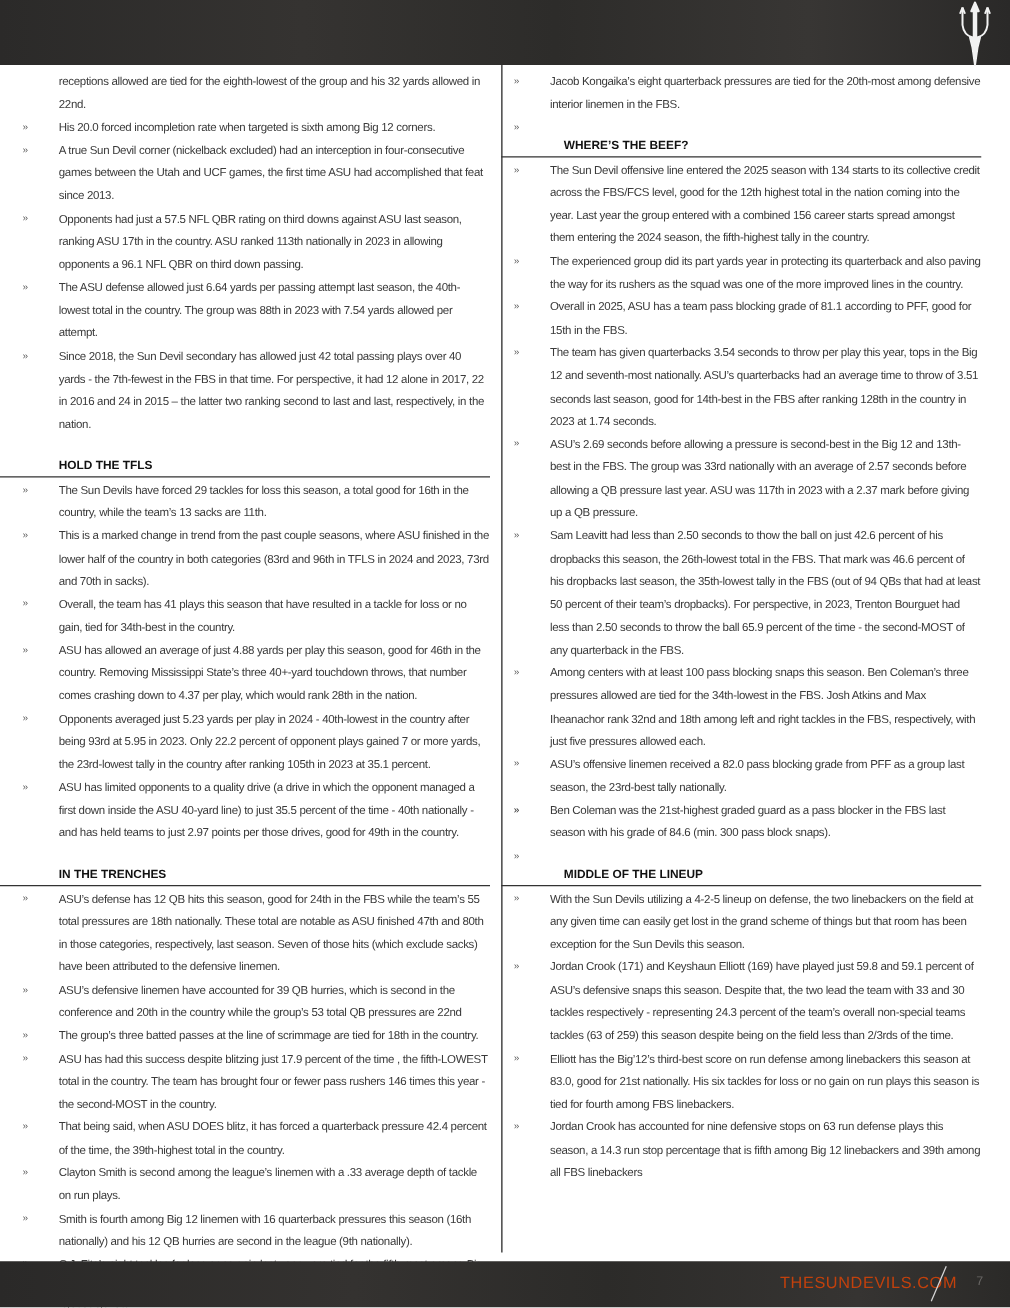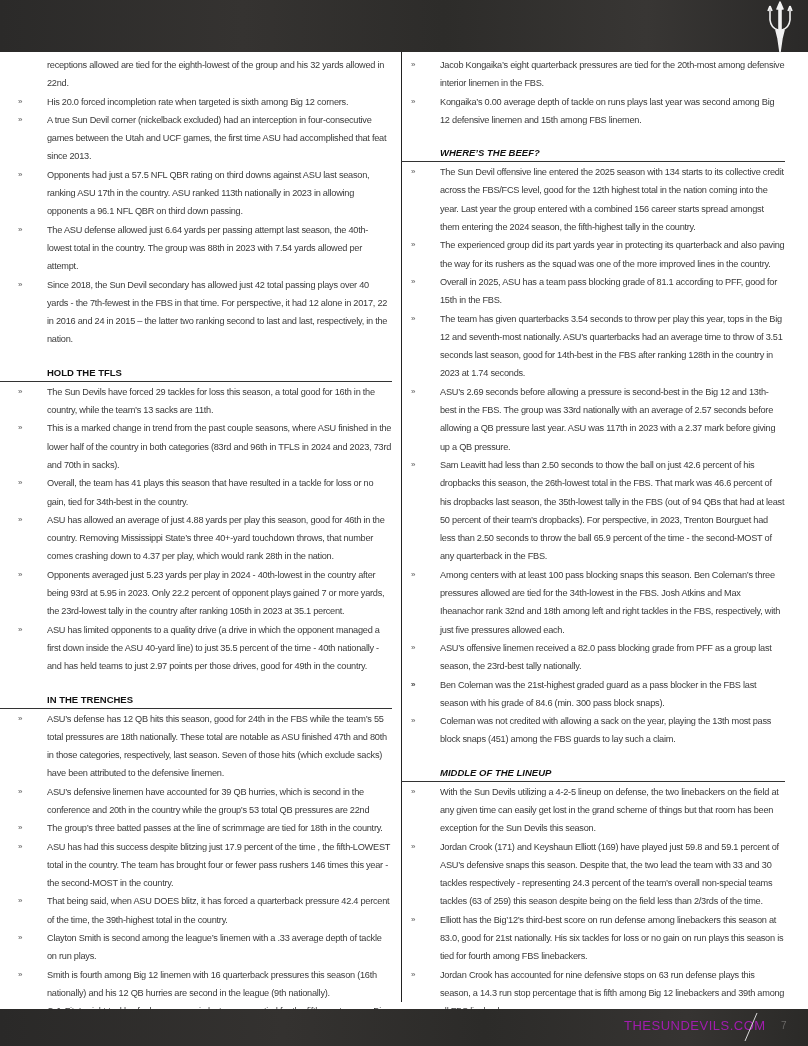--- a/index.html
+++ b/index.html
@@ -15,21 +15,21 @@
   }
   .footer-band {
     position: absolute; left: 0; top: 1009px; width: 808px; height: 37px;
     background: linear-gradient(90deg, #2a2928 0%, #343230 35%, #2c2b29 60%, #363432 85%, #2b2a28 100%);
   }
   .logo {
     position: absolute; right: 14px; top: 0; width: 28px; height: 54px;
   }
   .footer-site {
     position: absolute; left: 624px; top: 1018px;
-    font-size: 13px; letter-spacing: 0.5px; color: #a21caf;
+    font-size: 13px; letter-spacing: 0.5px; color: #c2410c;
   }
   .footer-slash {
     position: absolute; left: 749px; top: 1013px; width: 2px; height: 28px;
   }
   .footer-page {
     position: absolute; left: 781px; top: 1020px; font-size: 10px; color: #6a6866;
   }
   .divider {
     position: absolute; left: 401px; top: 52px; width: 1px; height: 950px; background: #222;
   }
@@ -48,21 +48,21 @@
     letter-spacing: -0.25px; color: #3a3a3a;
   }
   ul.bullets li .bul {
     position: absolute; left: 2px; top: 0; font-size: 8px; color: #555;
   }
   .section-head {
     margin-top: 16px; padding: 0 0 0 31px; font-weight: bold; font-size: 9.5px;
     line-height: 16px; color: #111; border-bottom: 1.5px solid #333;
     margin-left: -16px; padding-left: 47px; margin-bottom: 1px;
   }
-  .col-right .section-head { margin-left: -8px; padding-left: 39px; margin-right: 0; font-style: italic; }
+  .col-right .section-head { margin-left: -8px; padding-left: 50px; margin-right: 0; }
 </style>
 </head>
 <body>
 
 <div class="header-band">
   <svg class="logo" viewBox="0 0 28 54">
     <g fill="none" stroke="#f2f2f2" stroke-width="1.6" stroke-linejoin="round">
       <path d="M14 2 L11 9 L13 9 L13 30 L15 30 L15 9 L17 9 Z" fill="#f2f2f2"></path>
       <path d="M4 6 L4 20 Q5 28 12 30"></path>
       <path d="M24 6 L24 20 Q23 28 16 30"></path>
@@ -107,37 +107,37 @@
           <li><span class="bul">»</span><span>Smith is fourth among Big 12 linemen with 16 quarterback pressures this season (16th nationally) and his 12 QB hurries are second in the league (9th nationally).</span></li>
           <li><span class="bul">»</span><span>C.J. Fite’s eight tackles for loss or no gain last year were tied for the fifth-most among Big 12 interior linemen. His 16 defensive “stops” on run defense were ninth among Big 12 interior players</span></li>
         </ul>
       </div>
     </div>
 </div>
 
 <div class="col col-right">
   <ul class="bullets" id="right-lead">
       <li><span class="bul">»</span><span>Jacob Kongaika’s eight quarterback pressures are tied for the 20th-most among defensive interior linemen in the FBS.</span></li>
-      <li><span class="bul">»</span><span>Kongaika’s 0.00 average depth of tackle on runs plays last year was second among Big 12 defensive linemen and  15th among FBS linemen.</span></li>
+      <li><span class="bul">»</span></li>
     </ul>
   <div id="right-sections">
       <div>
         <div class="section-head">WHERE’S THE BEEF?</div>
         <ul class="bullets">
           <li><span class="bul">»</span><span>The Sun Devil offensive line entered the 2025 season with 134 starts to its collective credit across the FBS/FCS level, good for the 12th highest total in the nation coming into the year. Last year the group entered with  a combined 156 career starts spread amongst them entering the 2024 season, the fifth-highest tally in the country.</span></li>
           <li><span class="bul">»</span><span>The experienced group did its part yards year in protecting its quarterback and also paving the way for its rushers as the squad was one of the more improved lines in the country.</span></li>
           <li><span class="bul">»</span><span>Overall in 2025, ASU has a team pass blocking grade of 81.1 according to PFF, good for 15th in the FBS.</span></li>
           <li><span class="bul">»</span><span>The team has given quarterbacks 3.54 seconds to throw per play this year, tops in the Big 12 and seventh-most nationally. ASU’s quarterbacks had an average time to throw of 3.51 seconds last season, good for 14th-best in the FBS after ranking 128th in the country in 2023 at 1.74 seconds.</span></li>
           <li><span class="bul">»</span><span>ASU’s 2.69 seconds before allowing a pressure is second-best in the Big 12 and 13th-best in the FBS. The group was 33rd nationally with an average of 2.57 seconds before allowing a QB pressure last year. ASU was 117th in 2023 with a 2.37 mark before giving up a QB pressure.</span></li>
           <li><span class="bul">»</span><span>Sam Leavitt had less than 2.50 seconds to thow the ball on just 42.6 percent of his dropbacks this season, the 26th-lowest total in the FBS. That mark was 46.6 percent of his dropbacks last season, the 35th-lowest tally in the FBS (out of 94 QBs that had at least 50 percent of their team’s dropbacks). For perspective, in 2023, Trenton Bourguet had less than 2.50 seconds to throw the ball 65.9 percent of the time - the second-MOST of any quarterback in the FBS.</span></li>
           <li><span class="bul">»</span><span>Among centers with at least 100 pass blocking snaps this season. Ben Coleman’s three pressures allowed are tied for the 34th-lowest in the FBS. Josh Atkins and Max Iheanachor rank 32nd and 18th among left and right tackles in the FBS, respectively, with  just five pressures allowed each.</span></li>
           <li><span class="bul">»</span><span>ASU’s offensive linemen received a 82.0 pass blocking grade from PFF as a group last season, the 23rd-best tally nationally.</span></li>
           <li><span class="bul">»</span></li>
           <li><span class="bul">»</span><span>Ben Coleman was the 21st-highest graded guard as a pass blocker in the FBS last season with his grade of 84.6 (min. 300 pass block snaps).</span></li>
-          <li><span class="bul">»</span><span>Coleman was not credited with allowing a sack on the year, playing the 13th most pass block snaps (451) among the FBS guards to lay such a claim.</span></li>
+          <li><span class="bul">»</span></li>
         </ul>
       </div>
       <div>
         <div class="section-head">MIDDLE OF THE LINEUP</div>
         <ul class="bullets">
           <li><span class="bul">»</span><span>With the Sun Devils utilizing a 4-2-5 lineup on defense, the two linebackers on the field at any given time can easily get lost in the grand scheme of things but that room has been exception for the Sun Devils this season.</span></li>
           <li><span class="bul">»</span><span>Jordan Crook (171) and Keyshaun Elliott (169) have played just 59.8 and 59.1 percent of ASU’s defensive snaps this season. Despite that, the two lead the team with 33 and 30 tackles respectively - representing 24.3 percent of the team’s overall non-special teams tackles (63 of 259) this season despite being on the field less than 2/3rds of the time.</span></li>
           <li><span class="bul">»</span><span>Elliott has the Big’12’s third-best score on run defense among linebackers this season at 83.0, good for 21st nationally. His six tackles for loss or no gain on run plays this season is tied for fourth among FBS linebackers.</span></li>
           <li><span class="bul">»</span><span>Jordan Crook has accounted for nine defensive stops on 63 run defense plays this season, a 14.3 run stop percentage that is fifth among Big 12 linebackers and 39th among all FBS linebackers</span></li>
         </ul>

